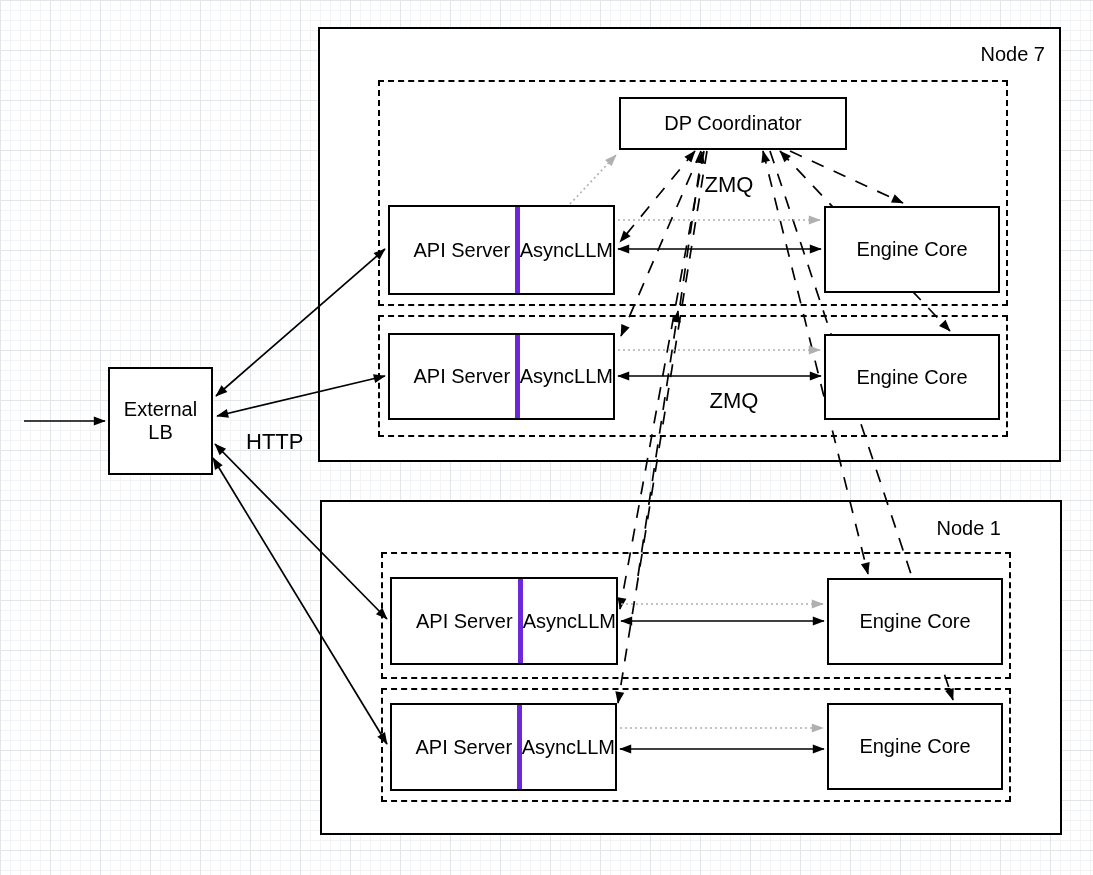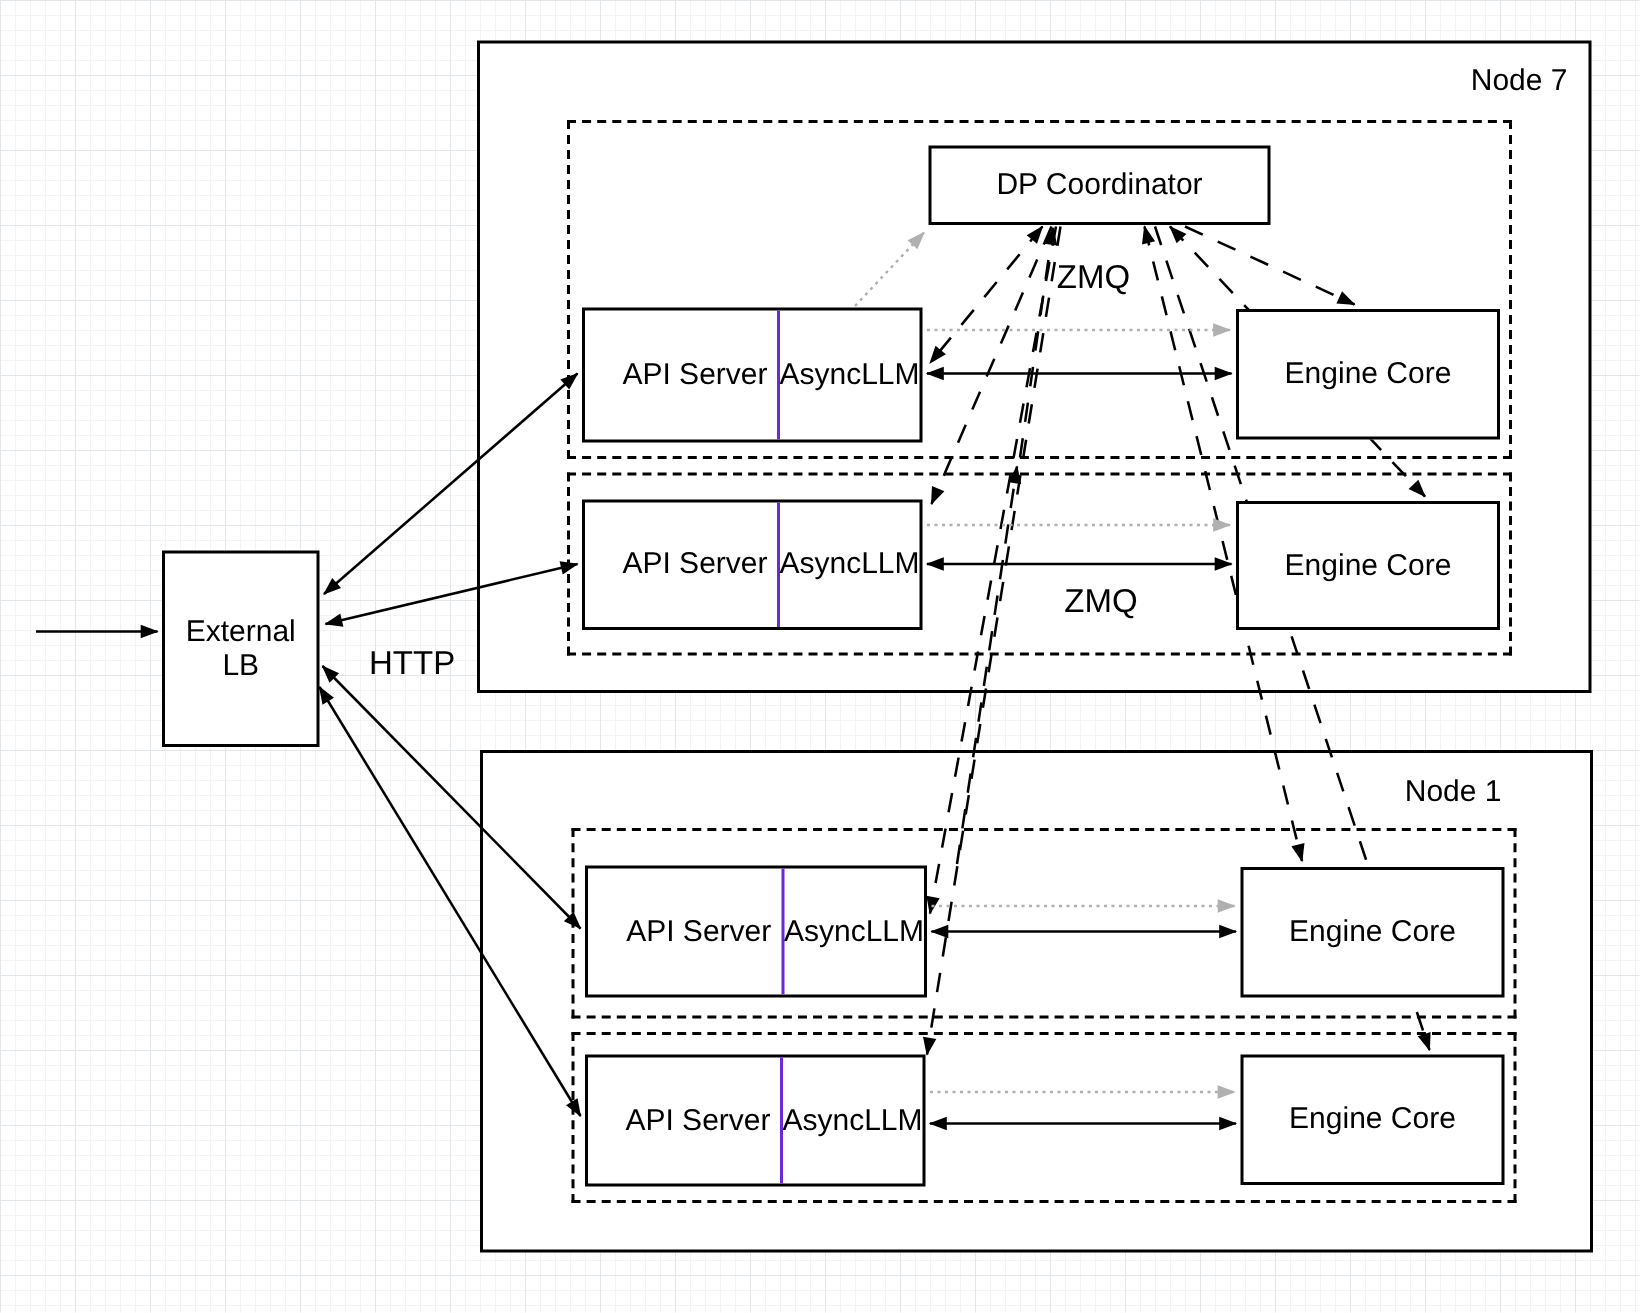--- a/index.html
+++ b/index.html
@@ -18,21 +18,21 @@
   .nodelabel{z-index:2;font-size:20px;text-align:right;white-space:nowrap;}
   .container{border:2px dashed #000;background:transparent;z-index:2;}
   svg.layerA{position:absolute;left:0;top:0;z-index:3;pointer-events:none;}
   .shape{
     background:#fff;border:2px solid #000;z-index:4;
     display:flex;align-items:center;justify-content:center;
     font-size:20px;text-align:center;line-height:1.15;
   }
   .combo{padding:0;}
   .combo .cell{height:100%;display:flex;align-items:center;justify-content:center;}
-  .combo .cell.first{border-right:2px solid #6d28d9;margin-left:19px;}
+  .combo .cell.first{border-right:5px solid #6d28d9;margin-left:19px;}
   svg.layerB{position:absolute;left:0;top:0;z-index:5;pointer-events:none;}
   .edgelabel{z-index:6;font-size:22px;text-align:center;white-space:nowrap;}
 </style>
 </head>
 <body>
 
 <div id="canvas">
 
   <div class="abs node" style="left:318px;top:27px;width:743px;height:435px;"></div>
   <div class="abs node" style="left:320px;top:500px;width:742px;height:335px;"></div>
@@ -57,21 +57,21 @@
       <line x1="707" y1="151" x2="618" y2="703" marker-end="url(#ahA)"></line>
       <line x1="638" y1="576" x2="678" y2="311" marker-end="url(#ahA)"></line>
       <line x1="680" y1="305" x2="702" y2="152" marker-end="url(#ahA)"></line>
       <line x1="790" y1="151" x2="903" y2="203" marker-end="url(#ahA)"></line>
       <line x1="780" y1="151" x2="950" y2="331" marker-start="url(#ahA)" marker-end="url(#ahA)"></line>
       <line x1="763" y1="151" x2="868" y2="574" marker-start="url(#ahA)" marker-end="url(#ahA)"></line>
       <line x1="770" y1="151" x2="953" y2="700" marker-end="url(#ahA)"></line>
     </g>
   </svg>
 
-  <div class="abs shape" style="left:108px;top:367px;width:105px;height:131px;padding:0 4px;">External LB</div>
+  <div class="abs shape" style="left:108px;top:367px;width:105px;height:108px;padding:0 4px;">External LB</div>
 
   <div class="abs shape" style="left:606px;top:97px;width:228px;height:53px;margin-left:13px;">DP Coordinator</div>
 
   <div class="abs shape combo" style="left:388px;top:205px;width:227px;height:90px;">
     <div class="cell first" style="width:119px;">API Server</div>
     <div class="cell" style="flex:1;">AsyncLLM</div>
   </div>
   <div class="abs shape" style="left:824px;top:206px;width:176px;height:87px;">Engine Core</div>
 
   <div class="abs shape combo" style="left:388px;top:333px;width:227px;height:87px;">

